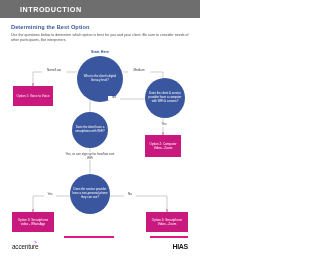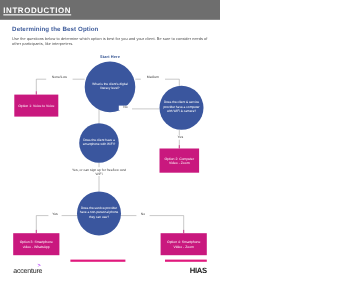--- a/index.html
+++ b/index.html
@@ -12,21 +12,21 @@
   .page { position: relative; width: 200px; height: 258px; background: #fff; }
 
   
   .header {
     position: absolute; left: 0; top: 0; width: 200px; height: 18px;
     background: #6e6e6e;
     display: flex; align-items: center;
   }
   .header-title {
     color: #ffffff; font-size: 7.2px; font-weight: bold;
-    letter-spacing: 0.55px; padding-left: 3px; text-decoration: underline;
+    letter-spacing: 0.55px; padding-left: 20px;
   }
 
   
   .subtitle {
     position: absolute; left: 11px; top: 24px;
     color: #3c5a9a; font-size: 5.6px; font-weight: bold;
     letter-spacing: 0.1px;
   }
   .intro {
     position: absolute; left: 11px; top: 32.5px; width: 178px;

